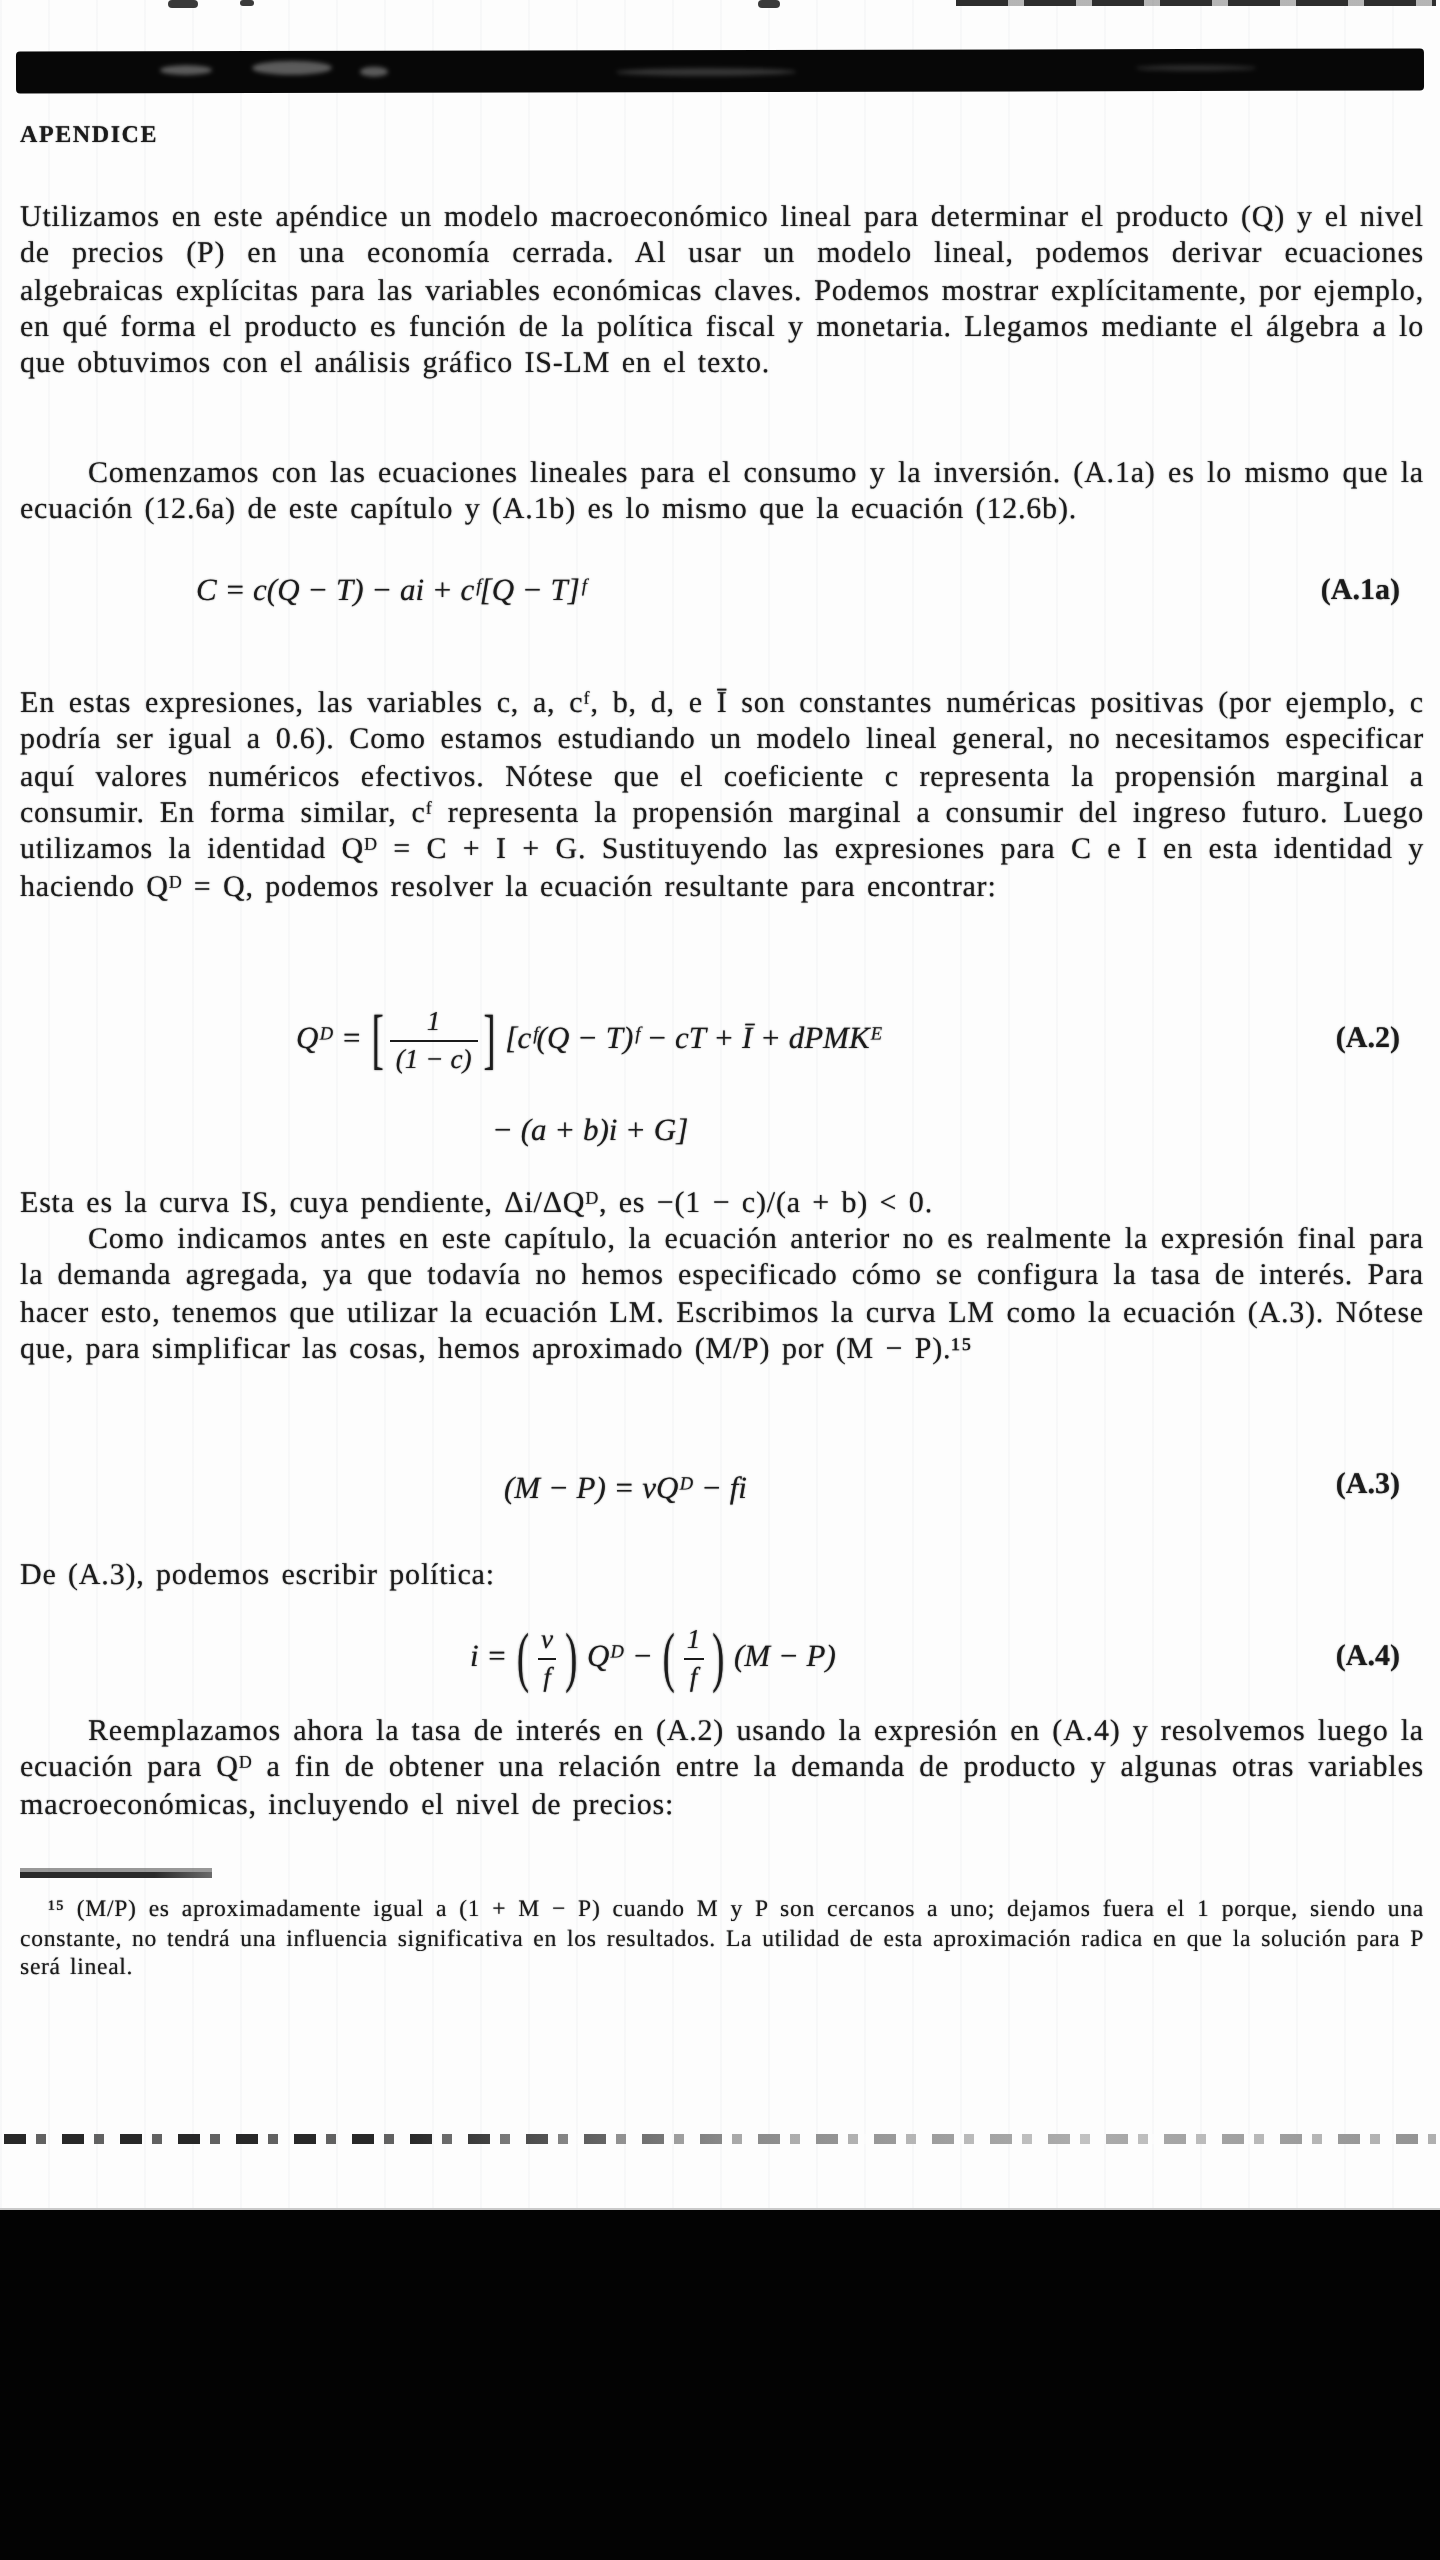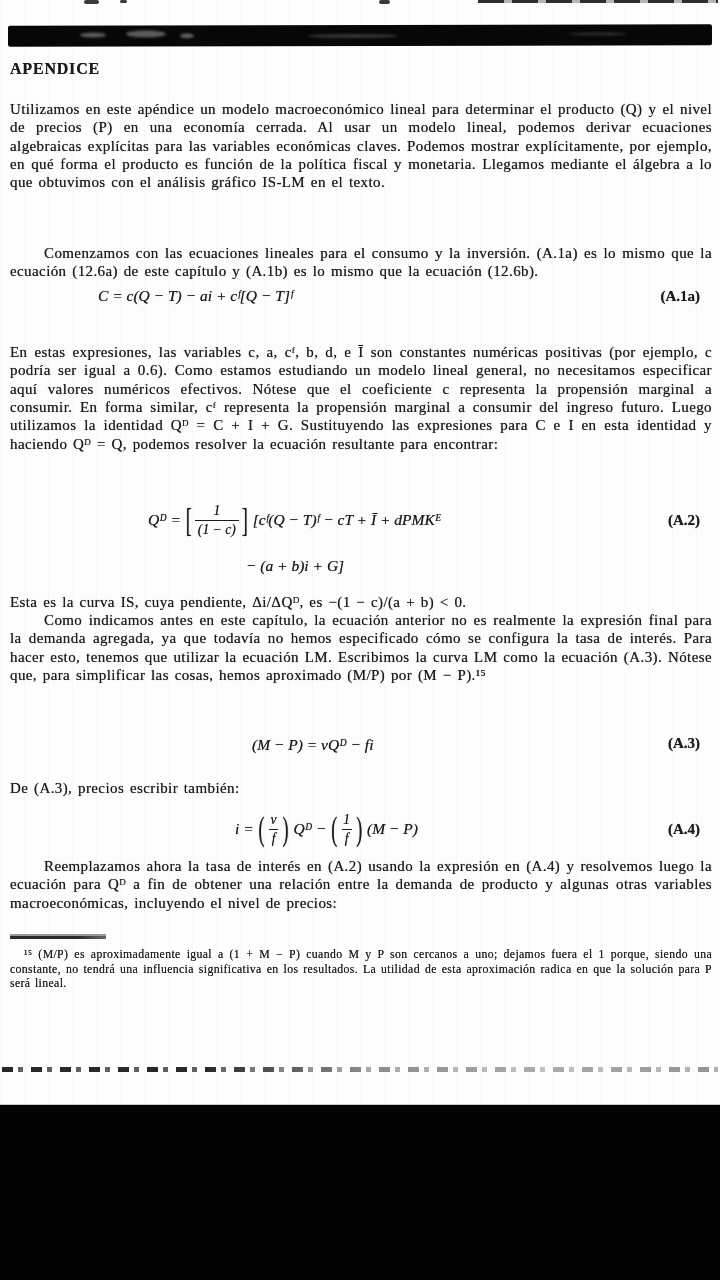--- a/index.html
+++ b/index.html
@@ -29,33 +29,33 @@
     background:#070707; border-radius:2px; transform:rotate(-0.12deg); overflow:hidden;
   }
   .bar-top .smudge { position:absolute; background:rgba(230,230,230,0.38); filter:blur(1px); border-radius:50%; }
   .bar-top .s1 { left:72px;  top:7px;  width:26px; height:5px; }
   .bar-top .s2 { left:118px; top:5px;  width:40px; height:7px; }
   .bar-top .s3 { left:172px; top:8px;  width:14px; height:5px; }
   .bar-top .s4 { left:300px; top:9px;  width:90px; height:4px; background:rgba(210,210,210,0.22); }
   .bar-top .s5 { left:560px; top:8px;  width:60px; height:3px; background:rgba(210,210,210,0.18); }
   .heading {
     position:absolute; left:10px; top:60px;
-    font-size:16px; font-weight:700; letter-spacing:0.8px;
+    font-size:12px; font-weight:700; letter-spacing:0.8px;
     text-shadow:0 0 0.6px rgba(20,20,20,0.8);
   }
   .para {
     position:absolute; left:10px; width:702px;
     font-size:15px; line-height:18.35px;
     letter-spacing:0.4px; word-spacing:1.6px;
     text-align:justify;
     text-shadow:0 0 0.7px rgba(25,25,25,0.72);
   }
   .indent { text-indent:34px; }
   .p1  { top:100px; }
-  .p2  { top:244px; }
+  .p2  { top:228px; }
   .p3  { top:343px; }
   .p4a { top:593px; }
   .p4b { top:611px; }
   .p5  { top:779px; }
   .p6  { top:857px; }
   
   .eq-row {
     position:absolute; left:10px; width:702px;
     display:flex; align-items:center;
     font-style:italic; font-size:15.5px;
@@ -157,21 +157,21 @@
   </div>
 
   <p class="para p4a">Esta es la curva IS, cuya pendiente, Δi/ΔQᴰ, es −(1 − c)/(a + b) &lt; 0.</p>
   <p class="para p4b indent">Como indicamos antes en este capítulo, la ecuación anterior no es realmente la expresión final para la demanda agregada, ya que todavía no hemos especificado cómo se configura la tasa de interés. Para hacer esto, tenemos que utilizar la ecuación LM. Escribimos la curva LM como la ecuación (A.3). Nótese que, para simplificar las cosas, hemos aproximado (M/P) por (M − P).¹⁵</p>
 
   <div class="eq-row eq-a3">
     <span class="eq-body"><span>(M − P) = vQᴰ − fi</span></span>
     <span class="eq-label">(A.3)</span>
   </div>
 
-  <p class="para p5">De (A.3), precios escribir también:</p>
+  <p class="para p5">De (A.3), podemos escribir política:</p>
 
   <div class="eq-row eq-a4">
     <span class="eq-body"><span>i = </span><span class="bigb">(</span><span class="frac"><span class="num">v</span><span class="den">f</span></span><span class="bigb">)</span><span> Qᴰ − </span><span class="bigb">(</span><span class="frac"><span class="num">1</span><span class="den">f</span></span><span class="bigb">)</span><span> (M − P)</span></span>
     <span class="eq-label">(A.4)</span>
   </div>
 
   <p class="para p6 indent">Reemplazamos ahora la tasa de interés en (A.2) usando la expresión en (A.4) y resolvemos luego la ecuación para Qᴰ a fin de obtener una relación entre la demanda de producto y algunas otras variables macroeconómicas, incluyendo el nivel de precios:</p>
 
   <div class="fn-rule"></div>
   <p class="footnote">¹⁵ (M/P) es aproximadamente igual a (1 + M − P) cuando M y P son cercanos a uno; dejamos fuera el 1 porque, siendo una constante, no tendrá una influencia significativa en los resultados. La utilidad de esta aproximación radica en que la solución para P será lineal.</p>

